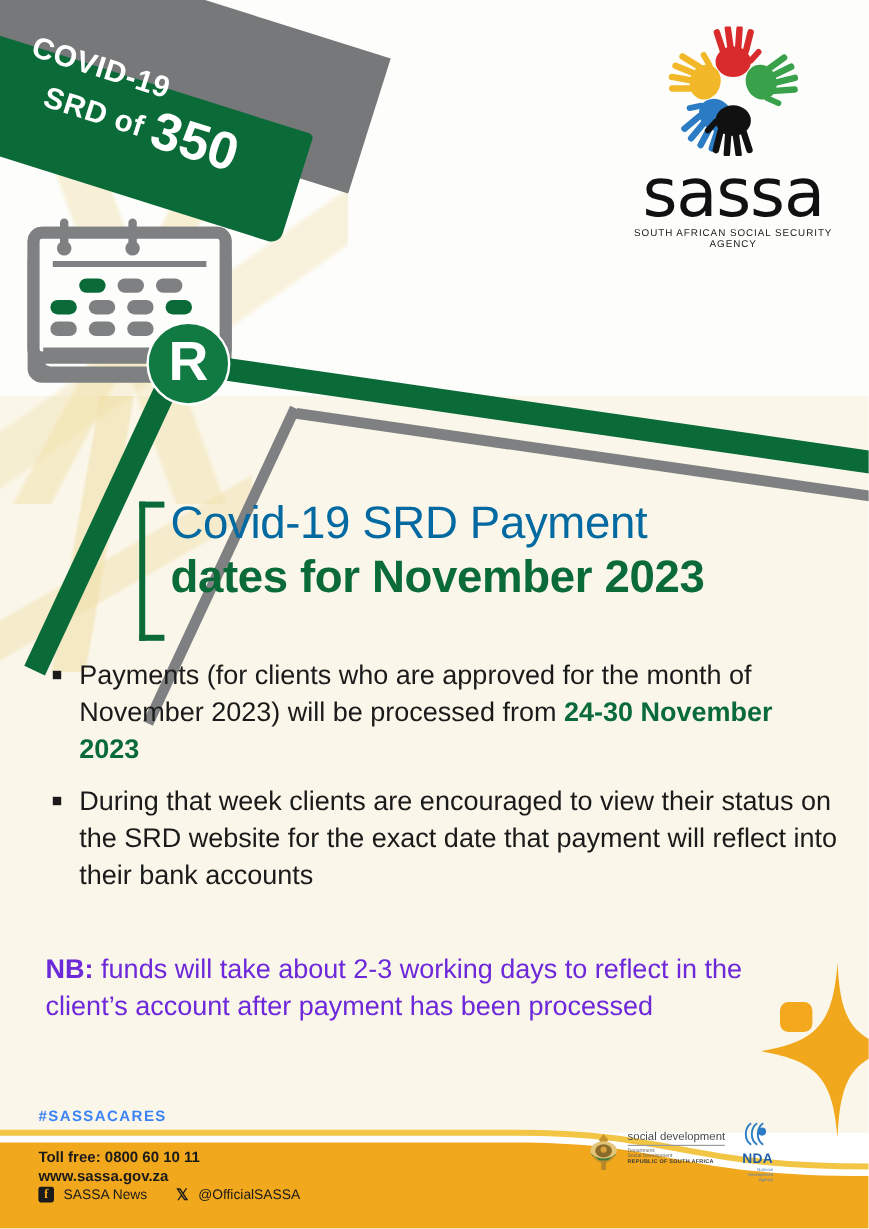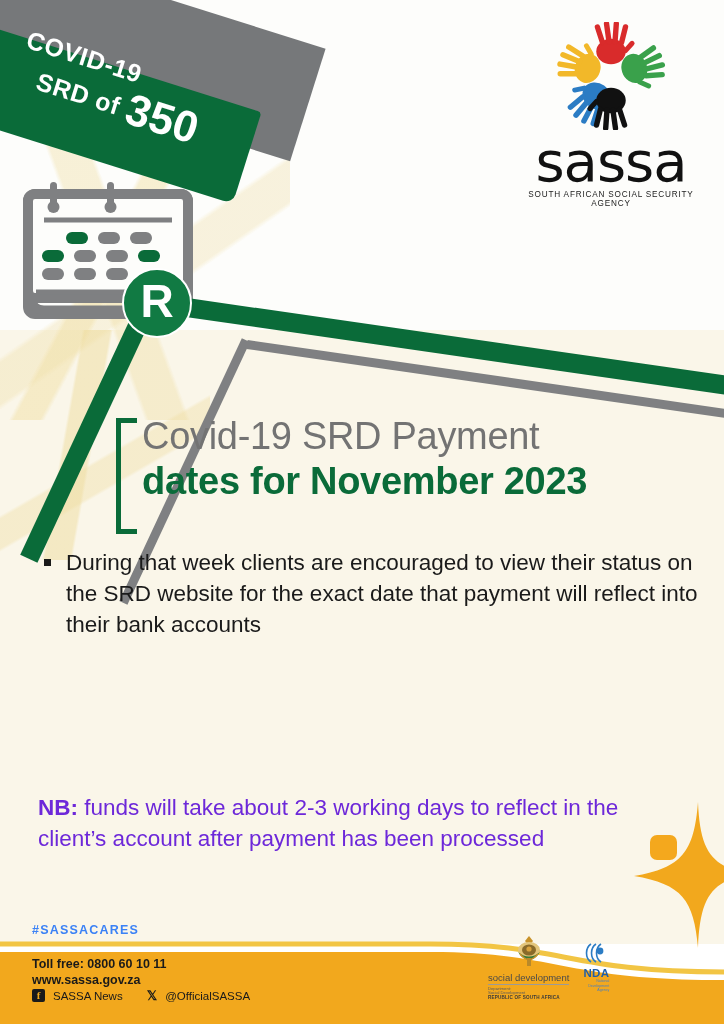--- a/index.html
+++ b/index.html
@@ -186,21 +186,21 @@
   .heading-bracket {
     position: absolute;
     left: 0; top: 4px;
     width: 16px; height: 106px;
     border: 5px solid #0a6b39;
     border-right: none;
   }
   .heading-lines { padding-left: 26px; }
   .h-line1 {
     font-size: 38px;
-    color: #737373;
+    color: #0369a1;
     line-height: 1.18;
     letter-spacing: -.3px;
   }
   .h-line2 {
     font-size: 38px;
     font-weight: bold;
     color: #0a6b39;
     line-height: 1.18;
     letter-spacing: -.3px;
   }
@@ -326,21 +326,21 @@
   }
 
   
   .partner-logos {
     position: absolute;
     left: 488px; top: 934px;
     display: flex;
     align-items: center;
     gap: 14px;
   }
-  .dsd-logo { display: flex; align-items: center; gap: 5px; flex-direction: column; }
+  .dsd-logo { display: flex; gap: 5px; }
   .dsd-text { line-height: 1.05; }
   .dsd-title {
     font-size: 9.5px;
     color: #4a4a4a;
     border-bottom: .8px solid #9a9a9a;
     padding-bottom: 1.5px;
     margin-bottom: 1.5px;
   }
   .dsd-sub1 { font-size: 4.2px; color: #5a5a5a; }
   .dsd-sub2 { font-size: 4.6px; color: #3a3a3a; font-weight: bold; letter-spacing: .2px; }
@@ -453,20 +453,23 @@
 
   <div class="heading-wrap">
     <div class="heading-bracket"></div>
     <div class="heading-lines">
       <div class="h-line1">Covid-19 SRD Payment</div>
       <div class="h-line2">dates for November 2023</div>
     </div>
   </div>
 
   <div class="body-copy">
+    <div class="bullet">
+      <span>Payments (for clients who are approved for the month of November 2023) will be processed from </span><span class="hl-green">24-30 November 2023</span>
+    </div>
     <div class="bullet">
       <span>During that week clients are encouraged to view their status on the SRD website for the exact date that payment will reflect into their bank accounts</span>
     </div>
   </div>
 
   <div class="nb-para">
     <b>NB:</b><span> funds will take about 2-3 working days to reflect in the client’s account after payment has been processed</span>
   </div>
 
   <svg class="star-yellow" viewBox="0 0 130 150">

